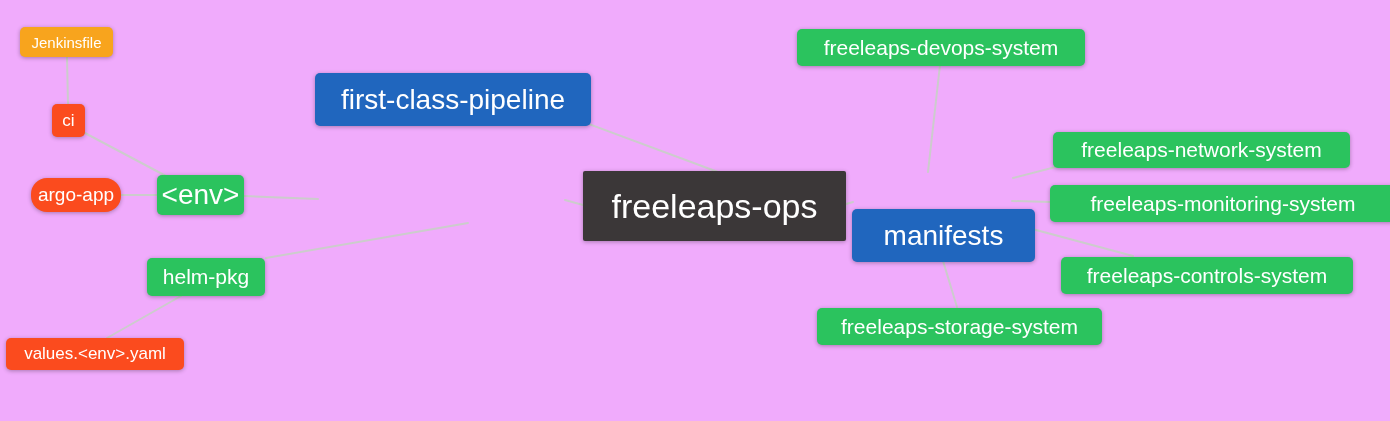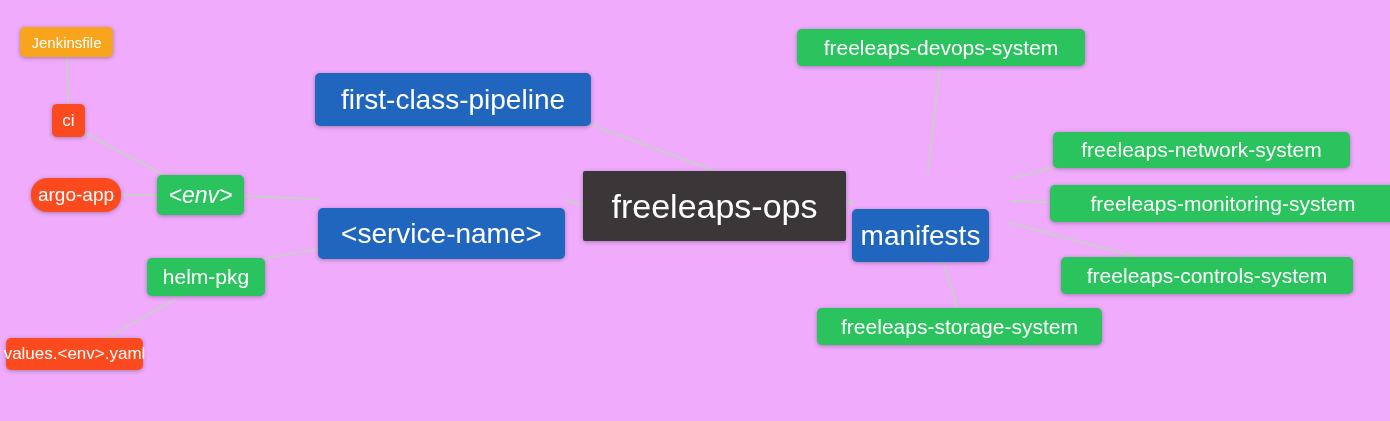--- a/index.html
+++ b/index.html
@@ -66,33 +66,32 @@
     <line x1="1010" y1="223" x2="1133" y2="256"></line>
     <line x1="933" y1="228" x2="957" y2="307"></line>
   </svg>
 
   <div class="node c-amber" style="left:20px;  top:27px;  width:93px;  height:30px; font-size:15px;">Jenkinsfile</div>
 
   <div class="node c-red" style="left:52px;  top:104px; width:33px;  height:33px; font-size:17px;">ci</div>
 
   <div class="node c-red" style="left:31px;  top:178px; width:90px;  height:34px; font-size:19px;border-radius:16px;">argo-app</div>
 
-  <div class="node c-green" style="left:157px; top:175px; width:87px;  height:40px; font-size:23px;font-style:italic;">&lt;env&gt;</div>
+  <div class="node c-green" style="left:157px; top:175px; width:87px;  height:40px; font-size:28px;">&lt;env&gt;</div>
 
   <div class="node c-blue" style="left:315px; top:37px;  width:276px; height:53px; font-size:28px;">first-class-pipeline</div>
 
-  <div class="node c-blue" style="left:318px; top:172px; width:247px; height:51px; font-size:28px;">&lt;service-name&gt;</div>
 
   <div class="node c-root" style="left:583px; top:171px; width:263px; height:70px; font-size:34px;">freeleaps-ops</div>
 
-  <div class="node c-blue" style="left:852px; top:173px; width:137px; height:53px; font-size:28px;">manifests</div>
+  <div class="node c-blue" style="left:852px; top:173px; width:183px; height:53px; font-size:28px;">manifests</div>
 
   <div class="node c-green" style="left:147px; top:258px; width:118px; height:38px; font-size:21px;">helm-pkg</div>
 
-  <div class="node c-red" style="left:6px;   top:338px; width:137px; height:32px; font-size:17px;">values.&lt;env&gt;.yaml</div>
+  <div class="node c-red" style="left:6px;   top:338px; width:178px; height:32px; font-size:17px;">values.&lt;env&gt;.yaml</div>
 
   <div class="node c-green" style="left:797px; top:29px;  width:288px; height:37px; font-size:21px;">freeleaps-devops-system</div>
 
   <div class="node c-green" style="left:1053px;top:112px; width:297px; height:36px; font-size:21px;margin-top:20px;">freeleaps-network-system</div>
 
   <div class="node c-green" style="left:1050px;top:185px; width:346px; height:37px; font-size:21px;">freeleaps-monitoring-system</div>
 
   <div class="node c-green" style="left:1061px;top:257px; width:292px; height:37px; font-size:21px;">freeleaps-controls-system</div>
 
   <div class="node c-green" style="left:817px; top:308px; width:285px; height:37px; font-size:21px;">freeleaps-storage-system</div>

